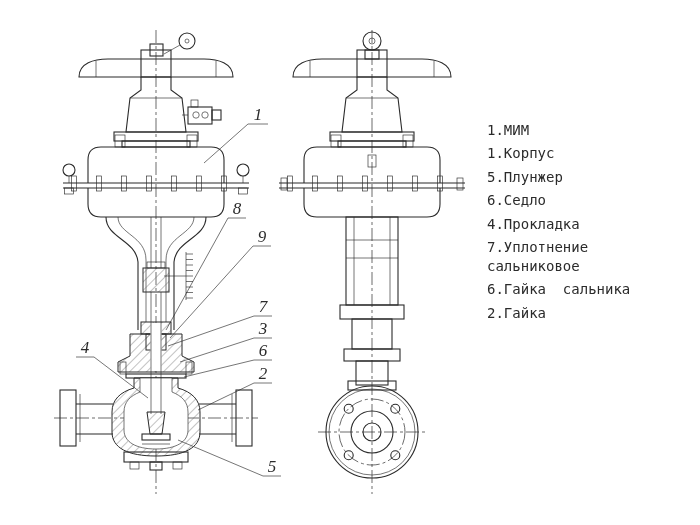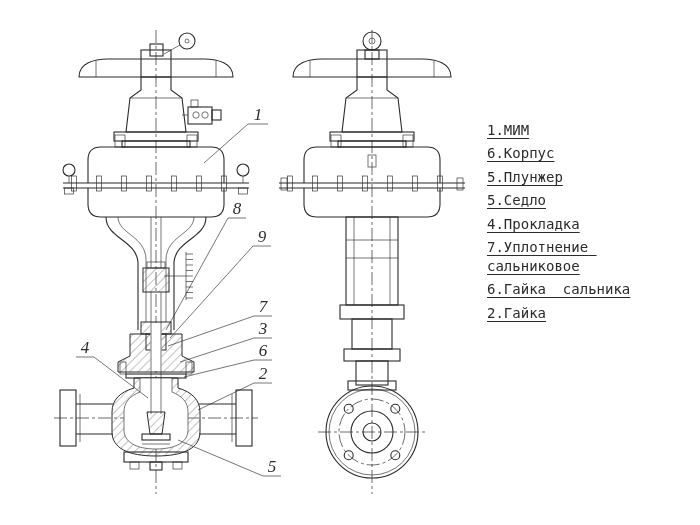--- a/index.html
+++ b/index.html
@@ -21,21 +21,20 @@
   .num  { font:italic 17px "Liberation Serif", serif; fill:var(--ink,#2b2b2b); }
 
   
   .legend {
     position:absolute; left:487px; top:121px; width:158px;
     font:14px/1.32 "DejaVu Sans Mono", monospace;
     color:var(--ink,#2b2b2b);
   }
   .legend-item {
     margin-bottom:5px;
-    text-decoration:underline;
     text-underline-offset:3px;
     white-space:pre-wrap;
   }
 </style>
 </head>
 <body>
 
 <div class="stage">
 
   <svg width="700" height="525" viewBox="0 0 700 525">
@@ -293,22 +292,22 @@
       <g>
         <line x1="263" y1="476" x2="281" y2="476" class="thin"></line>
         <line x1="263" y1="476" x2="178" y2="440" class="thin"></line>
         <text x="272" y="472" text-anchor="middle" class="num">5</text>
       </g>
     </g>
   </svg>
 
   <div class="legend">
     <div class="legend-item">1.МИМ</div>
-    <div class="legend-item">6.Корпус</div>
+    <div class="legend-item">1.Корпус</div>
     <div class="legend-item">5.Плунжер</div>
-    <div class="legend-item">5.Седло</div>
+    <div class="legend-item">6.Седло</div>
     <div class="legend-item">4.Прокладка</div>
     <div class="legend-item">7.Уплотнение сальниковое</div>
     <div class="legend-item">6.Гайка  сальника</div>
     <div class="legend-item">2.Гайка</div>
   </div>
 
 </div>
 
 </body></html>

